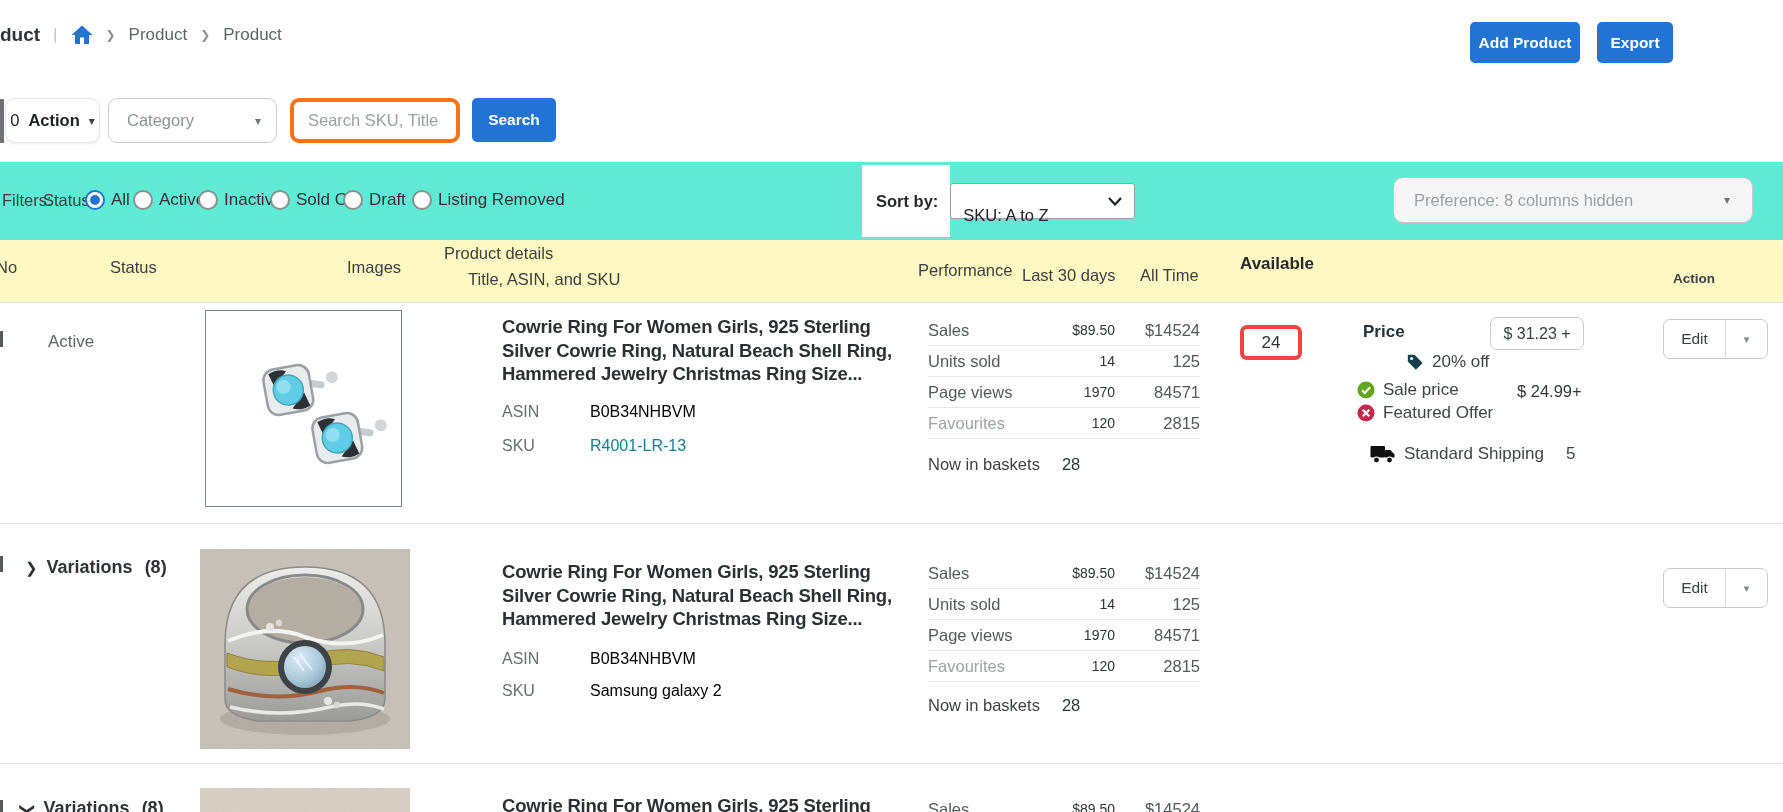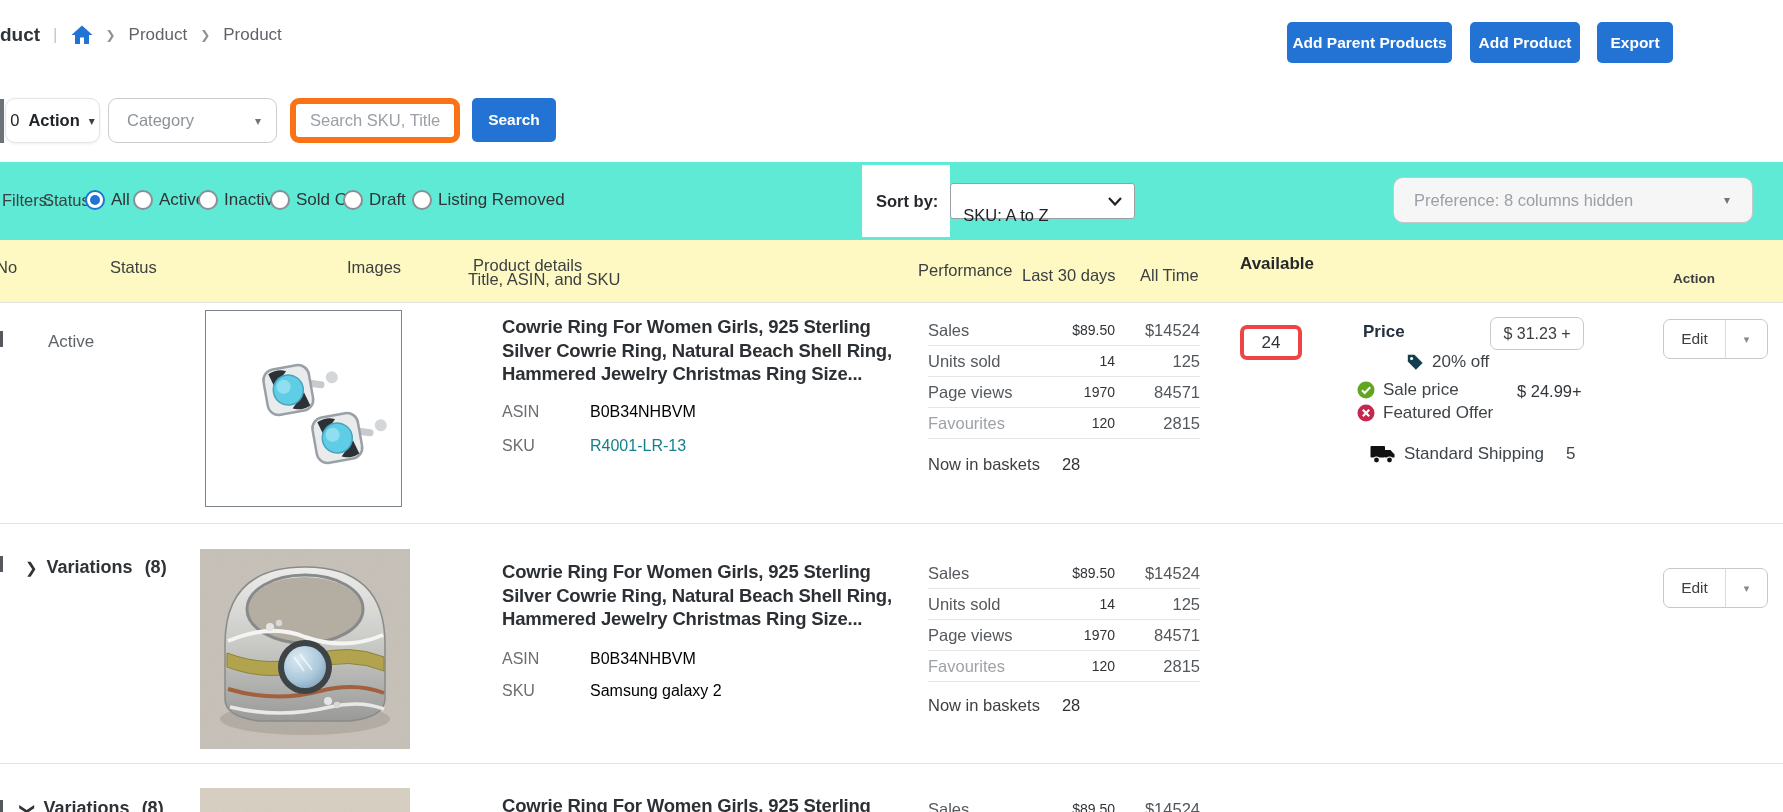--- a/index.html
+++ b/index.html
@@ -26,21 +26,21 @@
   border:1px solid #e3e4e6; border-radius:10px; box-shadow:0 1px 3px rgba(0,0,0,.07);
   display:flex; align-items:center; justify-content:center; gap:9px; cursor:pointer; }
 .action-btn .num { font-size:16.5px; color:#202327; }
 .action-btn .lbl { font-size:16.5px; font-weight:600; color:#202327; }
 .caret { font-size:12px; color:#3c4043; font-family:"DejaVu Sans",sans-serif; }
 .category-dd { position:absolute; left:108px; top:18px; width:169px; height:45px; background:#fff;
   border:1px solid #c9ccd0; border-radius:9px; display:flex; align-items:center; cursor:pointer; }
 .category-dd .ph { font-size:16.5px; color:#8d9297; padding-left:18px; flex:1; }
 .category-dd .caret { color:#6f7479; padding-right:15px; }
 .search-input { position:absolute; left:290px; top:18px; width:170px; height:45px;
-  border:6px solid #f97316; border-radius:9px; font-size:16.5px; color:#3c4043; padding:0 14px;
+  border:4px solid #f97316; border-radius:9px; font-size:16.5px; color:#3c4043; padding:0 14px;
   font-family:"Liberation Sans","DejaVu Sans",sans-serif; outline:none; }
 .search-input::placeholder { color:#9aa0a6; }
 .search-btn { position:absolute; left:472px; top:18px; width:84px; height:44px; }
 
 
 .filterbar { position:absolute; left:0; top:162px; width:100%; height:78px; background:#5eead4; }
 .fb-label { position:absolute; top:29px; font-size:16.5px; color:#3c4043; }
 .radio-item { position:absolute; top:28px; display:flex; align-items:center; gap:6px; cursor:pointer; }
 .radio { width:20px; height:20px; border-radius:50%; border:2px solid #8b8f94; background:#fff; position:relative; flex:none; }
 .radio.checked { border-color:#2273d3; }
@@ -118,21 +118,20 @@
       <span class="home-ico">
         <svg width="22" height="20" viewBox="0 0 22 20">
           <path d="M11 0.5 L21.5 10 H18 V19 H13 V12.5 H9 V19 H4 V10 H0.5 Z" fill="#2273d3"></path>
         </svg>
       </span>
       <span class="bc-sep">❯</span>
       <span class="bc-crumb">Product</span>
       <span class="bc-sep">❯</span>
       <span class="bc-crumb">Product</span>
     </div>
-    <button class="btn-blue" style="left:1287px;width:165px;">Add Parent Products</button>
     <button class="btn-blue" style="left:1470px;width:110px;">Add Product</button>
     <button class="btn-blue" style="left:1597px;width:76px;">Export</button>
   </div>
 
   <div class="actionbar">
     <span class="edge-frag" style="top:19px;height:44px;"></span>
     <div class="action-btn">
       <span class="num">0</span>
       <span class="lbl">Action</span>
       <span class="caret">▾</span>
@@ -187,21 +186,21 @@
     <div class="pref-dd">
       <span class="val">Preference: 8 columns hidden</span>
       <span class="caret">▾</span>
     </div>
   </div>
 
   <div class="thead">
     <span class="th" style="left:-4px;top:18px;">No</span>
     <span class="th" style="left:110px;top:18px;">Status</span>
     <span class="th" style="left:347px;top:18px;">Images</span>
-    <span class="th" style="left:473px;top:4px;margin-top:12px;">Product details</span>
+    <span class="th" style="left:444px;top:4px;">Product details</span>
     <span class="th" style="left:468px;top:30px;">Title, ASIN, and SKU</span>
     <span class="th" style="left:918px;top:21px;">Performance</span>
     <span class="th" style="left:1022px;top:26px;">Last 30 days</span>
     <span class="th" style="left:1140px;top:26px;">All Time</span>
     <span class="th bold" style="left:1240px;top:14px;">Available</span>
     <span class="th small" style="left:1673px;top:31px;">Action</span>
   </div>
 
   <div class="row" style="top:302px;height:221px;">
     <span class="frag" style="top:28px;"></span>

